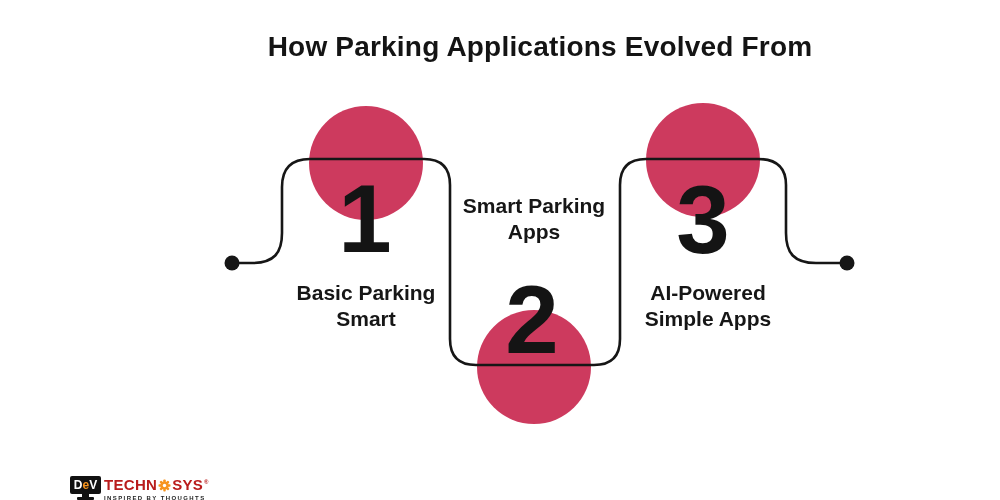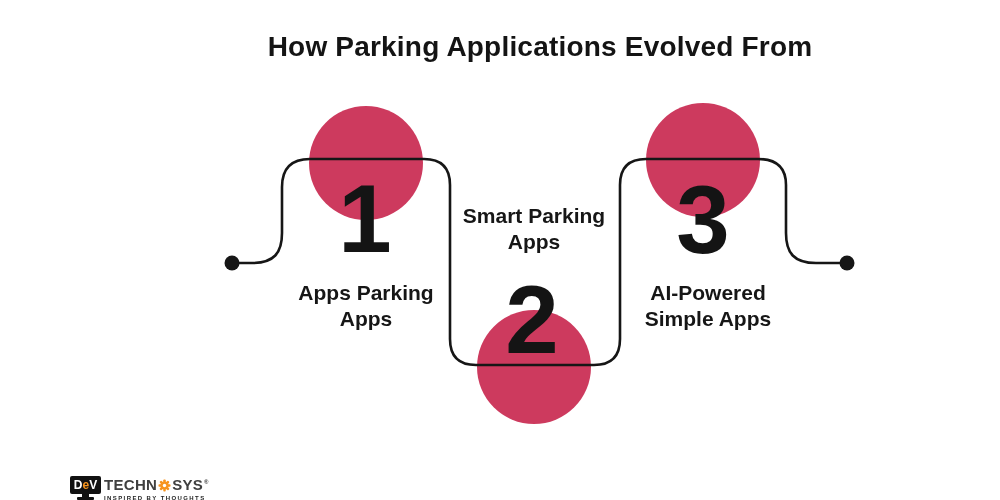--- a/index.html
+++ b/index.html
@@ -26,39 +26,39 @@
     font-size:96px; font-weight:800; color:#141414; line-height:1;
   }
   .num-1 { left:325px; top:204px; }
   .num-2 { left:492px; top:305px; }
   .num-3 { left:663px; top:205px; }
   .step-label {
     position:absolute; transform:translateX(-50%); text-align:center;
     font-size:21px; font-weight:700; color:#161616; line-height:1.25;
   }
   .label-1 { left:326px; top:265px; width:180px; }
-  .label-2 { left:494px; top:188px; width:180px; }
+  .label-2 { left:494px; top:178px; width:180px; }
   .label-3 { left:668px; top:265px; width:160px; }
 
   
   .logo { position:absolute; left:30px; top:461px; display:flex; align-items:flex-start; }
   .monitor { display:flex; flex-direction:column; align-items:center; margin-right:3px; }
   .monitor-screen {
     width:31px; height:18px; background:#111; border-radius:2px;
     display:flex; align-items:center; justify-content:center;
     font-size:12px; font-weight:800; line-height:1; letter-spacing:0;
   }
   .monitor-screen .lt-w { color:#ffffff; }
   .monitor-screen .lt-o { color:var(--orange, #f7941d); }
   .stand-neck { width:7px; height:3px; background:#111; }
   .stand-base { width:17px; height:3px; background:#111; border-radius:1px; }
   .brand { display:flex; flex-direction:column; }
   .brand-line {
     display:flex; align-items:center; font-size:15px; font-weight:800;
-    color:#404040; line-height:18px; letter-spacing:0.3px;
+    color:#b91c1c; line-height:18px; letter-spacing:0.3px;
   }
   .brand-line .gear-wrap { margin:0 1px; display:inline-flex; }
   .brand-line sup { font-size:6px; font-weight:700; margin-left:1px; transform:translateY(-3px); }
   .tagline {
     font-size:6px; font-weight:700; color:#1c1c1c; letter-spacing:1.4px;
     margin-top:1px; white-space:nowrap;
   }
 </style>
 </head>
 <body>
@@ -78,21 +78,21 @@
              Q410,144 410,170 V324 Q410,350 436,350 H554 Q580,350 580,324 V170
              Q580,144 606,144 H718 Q746,144 746,170 V218 C746,238 754,248 776,248 H807" fill="none" stroke="var(--line, #161616)" stroke-width="2.6" stroke-linecap="round"></path>
     <circle cx="192" cy="248" r="7.5" fill="var(--line, #161616)"></circle>
     <circle cx="807" cy="248" r="7.5" fill="var(--line, #161616)"></circle>
   </svg>
 
   <div class="num num-1">1</div>
   <div class="num num-2">2</div>
   <div class="num num-3">3</div>
 
-  <div class="step-label label-1">Apps Parking Apps</div>
+  <div class="step-label label-1">Basic Parking Smart</div>
   <div class="step-label label-2">Smart Parking Apps</div>
   <div class="step-label label-3">AI-Powered Simple Apps</div>
 
   <div class="logo">
     <div class="monitor">
       <div class="monitor-screen">
         <span class="lt-w">D</span>
         <span class="lt-o">e</span>
         <span class="lt-w">V</span>
       </div>

